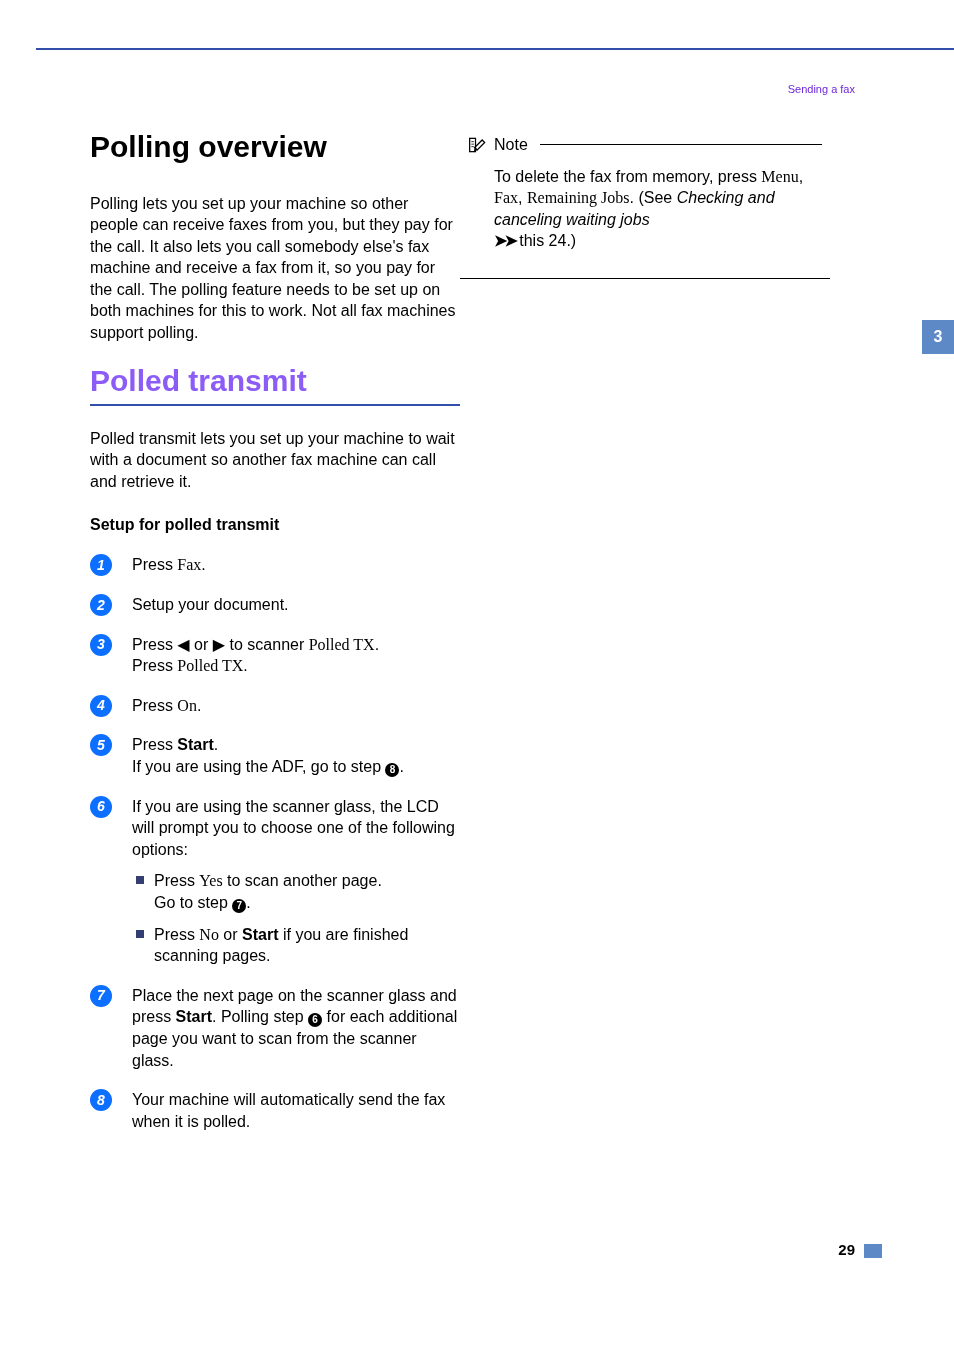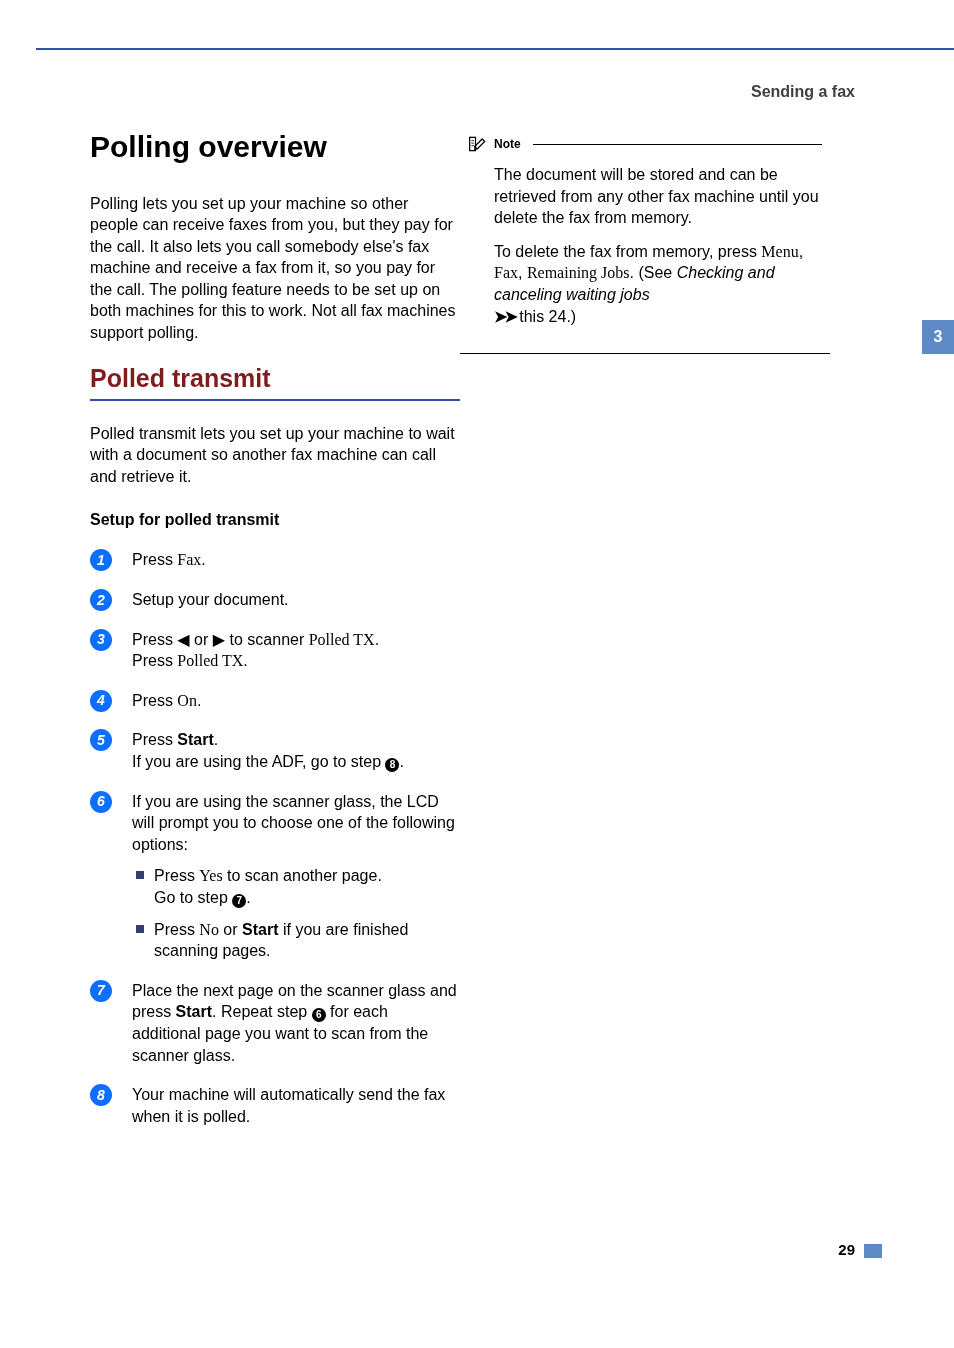--- a/index.html
+++ b/index.html
@@ -1,37 +1,37 @@
 <!DOCTYPE html>
 <html><head>
 <meta charset="utf-8">
 <style>
   * { box-sizing: border-box; margin: 0; padding: 0; }
   html, body { width: 954px; height: 1348px; background: #fff; font-family: Arial, Helvetica, sans-serif; color: #000; }
   .top-rule { position: absolute; left: 36px; right: 0; top: 48px; border-top: 2px solid #324fab; }
-  .header-label { position: absolute; right: 99px; top: 83px; font-size: 16px; color: #404040; font-weight: bold; }
+  .header-label { position: absolute; right: 99px; top: 83px; font-size: 11px; color: #6d28d9; }
   .content { position: absolute; left: 90px; top: 130px; width: 780px; display: flex; }
   .col { width: 370px; }
   h1 { font-size: 30px; font-weight: bold; margin-bottom: 28px; line-height: 1.15; }
   .intro { font-size: 16px; line-height: 1.35; margin-bottom: 20px; }
-  h2 { font-size: 25px; font-weight: bold; color: #7f1d1d; padding-bottom: 6px; border-bottom: 2px solid #324fab; margin-bottom: 22px; }
+  h2 { font-size: 30px; font-weight: bold; color: #8b5cf6; padding-bottom: 6px; border-bottom: 2px solid #324fab; margin-bottom: 22px; }
   .lead { font-size: 16px; line-height: 1.35; margin-bottom: 24px; }
   h3 { font-size: 16px; font-weight: bold; margin-bottom: 20px; }
   ol.steps { list-style: none; padding: 0; margin: 0; }
   ol.steps > li { position: relative; padding-left: 42px; margin-bottom: 18px; font-size: 16px; line-height: 1.35; }
   .num { position: absolute; left: 0; top: 0; width: 22px; height: 22px; border-radius: 50%; background: #0d6fff; color: #fff; font-size: 14px; font-weight: bold; display: inline-flex; align-items: center; justify-content: center; font-style: italic; }
   .mono { font-family: Liberation Serif, serif; }
   .ref { display: inline-flex; width: 14px; height: 14px; border-radius: 50%; background: #000; color: #fff; font-size: 10px; font-weight: bold; align-items: center; justify-content: center; vertical-align: -1px; }
   ul.sub { list-style: none; margin: 10px 0 0 0; padding: 0; }
   ul.sub > li { position: relative; padding-left: 22px; margin-bottom: 10px; }
   ul.sub > li::before { content: ""; position: absolute; left: 4px; top: 6px; width: 8px; height: 8px; background: #333e73; }
   .note-box { border-bottom: 1px solid #000; padding: 0 8px 14px 8px; font-size: 16px; line-height: 1.35; margin-top: 4px; }
   .note-head { display: flex; align-items: center; gap: 6px; }
   .note-head .rule { flex: 1; border-top: 1px solid #000; height: 0; margin-left: 6px; }
-  .note-head .label { font-weight: bold; font-size: 12px; }
+  .note-head .label { font-weight: normal; font-size: 16px; }
   .note-icon { width: 20px; height: 20px; }
   .note-body { padding: 10px 0 0 26px; }
   .note-body p { margin-bottom: 12px; }
   .italic { font-style: italic; }
   .dbl-arrow { font-weight: bold; letter-spacing: -3px; }
   .chapter-tab { position: absolute; right: 0; top: 320px; width: 32px; height: 34px; background: #5d8ac7; color: #fff; font-weight: bold; font-size: 16px; display: flex; align-items: center; justify-content: center; }
   .page-num { position: absolute; right: 99px; bottom: 90px; font-size: 15px; font-weight: bold; }
   .page-mark { position: absolute; right: 72px; bottom: 90px; width: 18px; height: 14px; background: #5d8ac7; }
 </style>
 </head>
@@ -90,21 +90,21 @@
             <span>Go to step </span><span class="ref">7</span><span>.</span>
           </li>
           <li>
             <span>Press </span><span class="mono">No</span><span> or </span><b>Start</b><span> if you are finished scanning pages.</span>
           </li>
         </ul>
       </li>
 
       <li>
         <span class="num">7</span>
-        <span>Place the next page on the scanner glass and press </span><b>Start</b><span>. Repeat step </span><span class="ref">6</span><span> for each additional page you want to scan from the scanner glass.</span>
+        <span>Place the next page on the scanner glass and press </span><b>Start</b><span>. Polling step </span><span class="ref">6</span><span> for each additional page you want to scan from the scanner glass.</span>
       </li>
 
       <li>
         <span class="num">8</span>
         <span>Your machine will automatically send the fax when it is polled.</span>
       </li>
 
     </ol>
   </div>
 
@@ -116,21 +116,20 @@
           <line x1="4" y1="8" x2="7" y2="8" stroke="#000"></line>
           <line x1="4" y1="11" x2="7" y2="11" stroke="#000"></line>
           <line x1="4" y1="14" x2="7" y2="14" stroke="#000"></line>
           <path d="M11 18 L20 9 L17 6 L8 15 Z" fill="none" stroke="#000" stroke-width="1.5"></path>
           <path d="M8 15 L7 20 L11 18 Z" fill="#000"></path>
         </svg>
         <span class="label">Note</span>
         <span class="rule"></span>
       </div>
       <div class="note-body">
-        <p>The document will be stored and can be retrieved from any other fax machine until you delete the fax from memory.</p>
         <p>
           <span>To delete the fax from memory, press </span><span class="mono">Menu</span><span>, </span><span class="mono">Fax</span><span>, </span><span class="mono">Remaining Jobs</span><span>. (See </span><span class="italic">Checking and canceling waiting jobs</span><br>
           <span class="dbl-arrow">➤➤</span><span> this </span><span>24</span><span>.)</span>
         </p>
       </div>
     </div>
   </div>
 
 </div>
 

